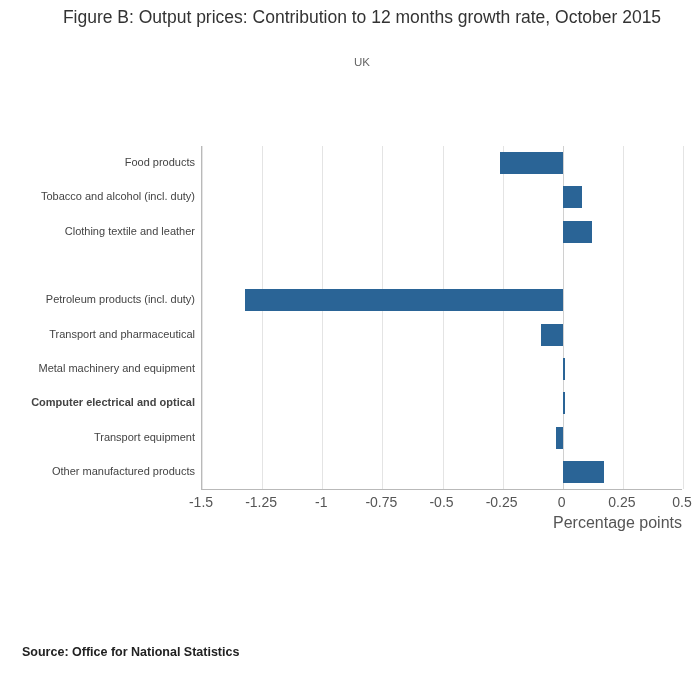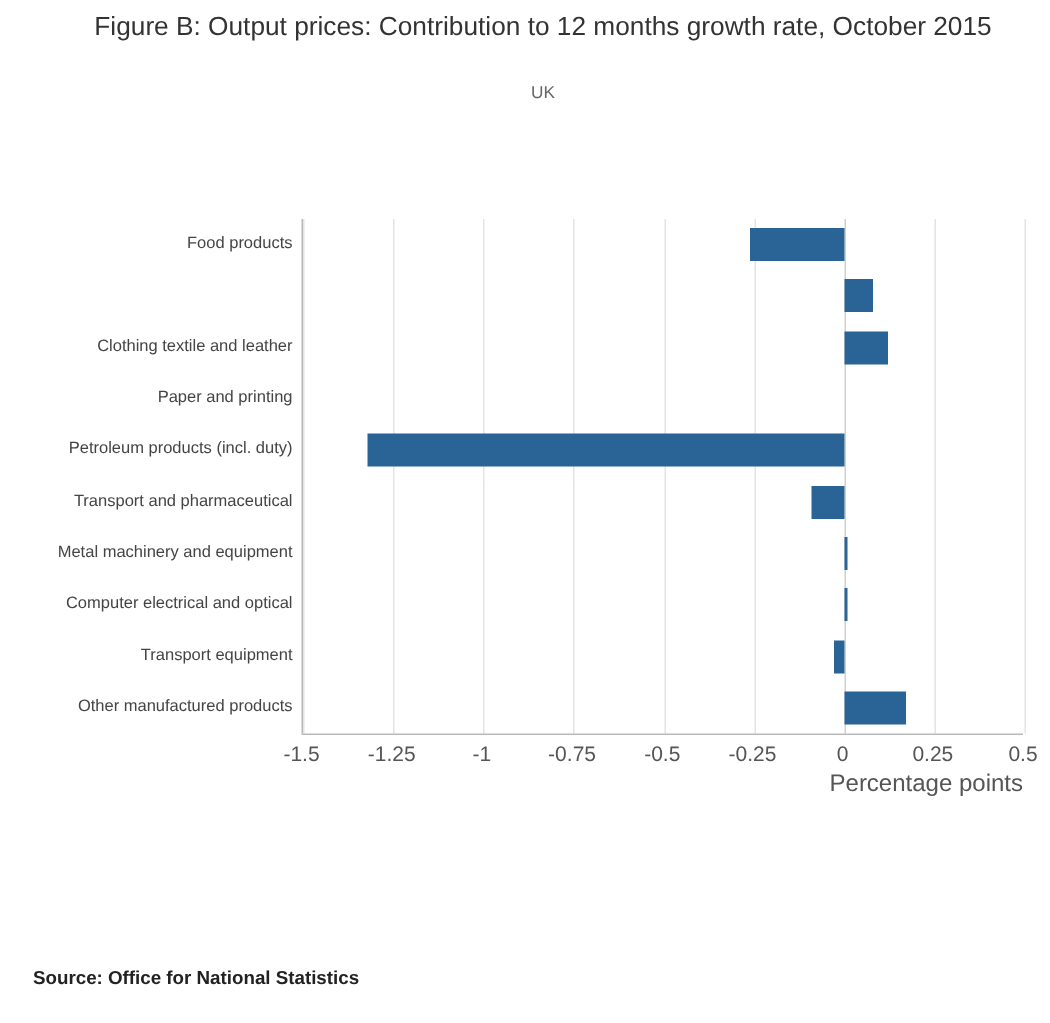--- a/index.html
+++ b/index.html
@@ -122,26 +122,26 @@
 </head>
 <body>
 
 <div class="chart-wrap">
 
   <div class="title">Figure B: Output prices: Contribution to 12 months growth rate, October 2015</div>
   <div class="subtitle">UK</div>
 
   <div class="cat-labels">
       <div class="cat-label" style="top: 10.15px;">Food products</div>
+      <div class="cat-label" style="top: 44.45px;">Tobacco and alcohol (incl. duty)</div>
       <div class="cat-label" style="top: 78.75px;">Clothing textile and leather</div>
-      <div class="cat-label" style="top: 113.05px;">Paper and printing</div>
       <div class="cat-label" style="top: 147.35px;">Petroleum products (incl. duty)</div>
       <div class="cat-label" style="top: 181.65px;">Transport and pharmaceutical</div>
       <div class="cat-label" style="top: 215.95px;">Metal machinery and equipment</div>
-      <div class="cat-label" style="top: 250.25px;">Computer electrical and optical</div>
+      <div class="cat-label" style="top: 250.25px; font-weight: bold;">Computer electrical and optical</div>
       <div class="cat-label" style="top: 284.55px;">Transport equipment</div>
       <div class="cat-label" style="top: 318.85px;">Other manufactured products</div>
     </div>
 
   <div class="plot">
       <div class="gridline" style="left: 0px;"></div>
       <div class="gridline" style="left: 60.125px;"></div>
       <div class="gridline" style="left: 120.25px;"></div>
       <div class="gridline" style="left: 180.375px;"></div>
       <div class="gridline" style="left: 240.5px;"></div>

